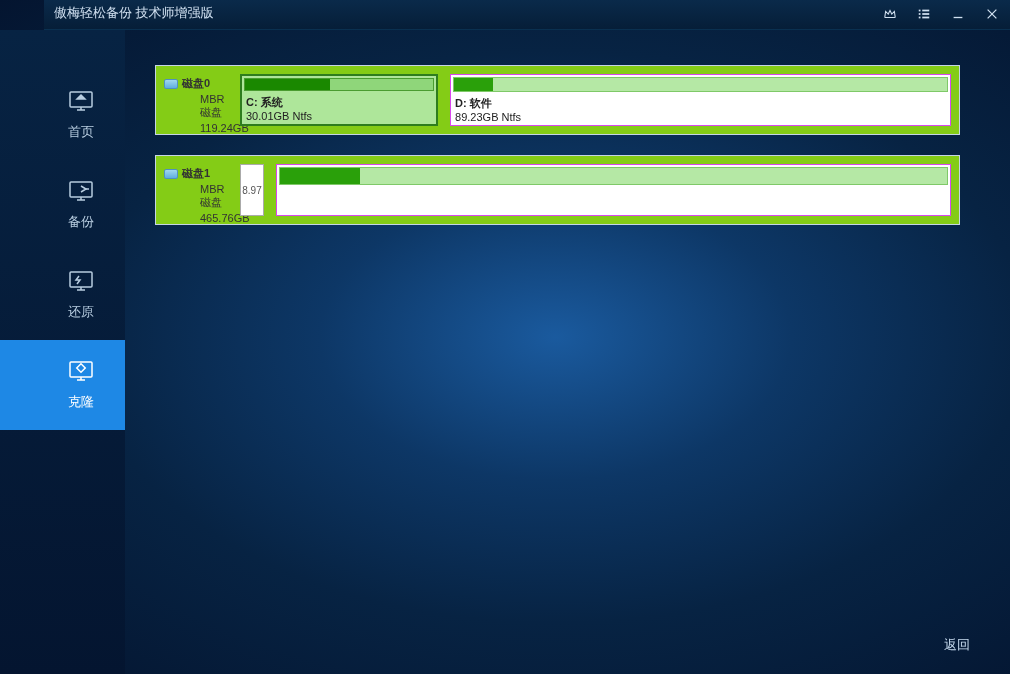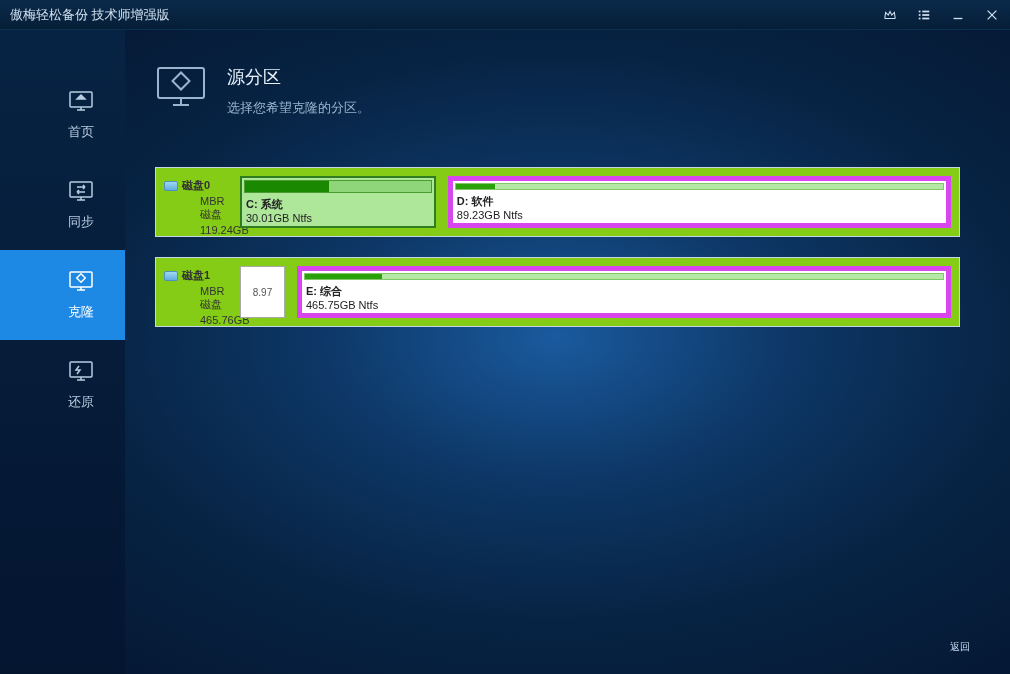--- a/index.html
+++ b/index.html
@@ -11,25 +11,26 @@
     body {
       width: 1010px;
       height: 674px;
       overflow: hidden;
       background: radial-gradient(ellipse at 55% 50%, #1a5a9e 0%, #0d3766 30%, #072343 60%, #041530 100%);
     }
     .titlebar {
       height: 30px;
       background: linear-gradient(to bottom, #0a2a4a, #061e38);
       display: flex;
-      align-items: center;
-      padding: 0 10px;
+      align-items: flex-end;
+      padding: 7px 10px;
       color: #d0e0f0;
       font-size: 13px;
       border-bottom: 1px solid #0a3050;
+      margin-left: 44px;
     }
     .titlebar-title {
       flex: 1;
     }
     .titlebar-icons {
       display: flex;
       gap: 18px;
       align-items: center;
     }
     .titlebar-icon {
@@ -136,21 +137,21 @@
     .disk-sub {
       margin-top: 2px;
       padding-left: 36px;
     }
     .partitions {
       flex: 1;
       display: flex;
       gap: 12px;
     }
     .partition {
-      border: 5px solid #d946ef;
+      border: 1px solid #d946ef;
       background: #fff;
       display: flex;
       flex-direction: column;
       cursor: pointer;
       overflow: hidden;
     }
     .partition.selected {
       border: 2px solid #2e7d1e;
       background: #aee69a;
     }
@@ -174,40 +175,40 @@
     }
     .partition-label {
       padding: 2px 4px;
       font-size: 11px;
       color: #222;
     }
     .partition-label b {
       font-weight: bold;
     }
     .partition-small {
-      width: 45px;
+      width: 24px;
       display: flex;
       align-items: center;
       justify-content: center;
       font-size: 10px;
       color: #555;
       background: #fff;
       border: 1px solid #aaa;
     }
     .footer {
       position: absolute;
       bottom: 20px;
       right: 40px;
       display: flex;
       align-items: center;
       gap: 30px;
     }
     .btn-back {
       color: #c8dcf0;
-      font-size: 10px;
+      font-size: 13px;
       cursor: pointer;
     }
     .btn-next {
       background: #1e88e5;
       color: #fff;
       padding: 9px 28px;
       font-size: 13px;
       cursor: pointer;
       border: none;
     }
@@ -254,54 +255,44 @@
           <rect x="3" y="3" width="22" height="15" rx="1"></rect>
           <path d="M10 21h8M14 18v3"></path>
           <path d="M14 6l-4 4h8z" fill="#b8cde0"></path>
         </svg>
       <span>首页</span>
     </div>
     <div class="sidebar-item">
       <svg class="sidebar-icon" viewBox="0 0 28 24" fill="none" stroke="#b8cde0" stroke-width="1.5">
           <rect x="3" y="3" width="22" height="15" rx="1"></rect>
           <path d="M10 21h8M14 18v3"></path>
-          <path d="M10 8h8m0 0l-2-2m2 2l-2 2M18 13h-8m0 0l2-2m-2 2l2 2"></path>
-        </svg>
-      <span>同步</span>
+          <path d="M14 7l5 3-5 3" fill="none"></path>
+          <path d="M19 10h3"></path>
+        </svg>
+      <span>备份</span>
+    </div>
+    <div class="sidebar-item">
+      <svg class="sidebar-icon" viewBox="0 0 28 24" fill="none" stroke="#b8cde0" stroke-width="1.5">
+          <rect x="3" y="3" width="22" height="15" rx="1"></rect>
+          <path d="M10 21h8M14 18v3"></path>
+          <path d="M12 7l-3 4h4l-3 4"></path>
+        </svg>
+      <span>还原</span>
     </div>
     <div class="sidebar-item active">
       <svg class="sidebar-icon" viewBox="0 0 28 24" fill="none" stroke="#fff" stroke-width="1.5">
           <rect x="3" y="3" width="22" height="15" rx="1"></rect>
           <path d="M10 21h8M14 18v3"></path>
           <rect x="11" y="6" width="6" height="6" transform="rotate(45 14 9)" fill="none"></rect>
         </svg>
       <span>克隆</span>
     </div>
-    <div class="sidebar-item">
-      <svg class="sidebar-icon" viewBox="0 0 28 24" fill="none" stroke="#b8cde0" stroke-width="1.5">
-          <rect x="3" y="3" width="22" height="15" rx="1"></rect>
-          <path d="M10 21h8M14 18v3"></path>
-          <path d="M12 7l-3 4h4l-3 4"></path>
-        </svg>
-      <span>还原</span>
-    </div>
   </div>
 
   <div class="main">
-    <div class="header-row">
-      <svg class="header-icon" viewBox="0 0 52 44" fill="none" stroke="#9bb5d0" stroke-width="2">
-          <rect x="3" y="3" width="46" height="30" rx="2"></rect>
-          <path d="M18 40h16M26 33v7"></path>
-          <rect x="20" y="10" width="12" height="12" transform="rotate(45 26 16)"></rect>
-        </svg>
-      <div class="header-text">
-        <h2>源分区</h2>
-        <p>选择您希望克隆的分区。</p>
-      </div>
-    </div>
 
     <div class="disk-list">
 
       <div class="disk-card">
         <div class="disk-info">
           <div class="disk-name">
             <span class="disk-icon"></span>
             <span>磁盘0</span>
           </div>
           <div class="disk-sub">MBR 磁盘</div>
@@ -339,24 +330,20 @@
           <div class="disk-sub">465.76GB</div>
         </div>
         <div class="partitions">
           <div class="partition-small">
             <span>8.97</span>
           </div>
           <div class="partition" style="flex:1">
             <div class="partition-bar">
                 <div class="partition-used" style="width:12%"></div>
               </div>
-            <div class="partition-label">
-              <b>E: 综合</b><br>
-              <span>465.75GB Ntfs</span>
-            </div>
           </div>
         </div>
       </div>
 
     </div>
 
     <div class="footer">
       <span class="btn-back">返回</span>
     </div>
   </div>

